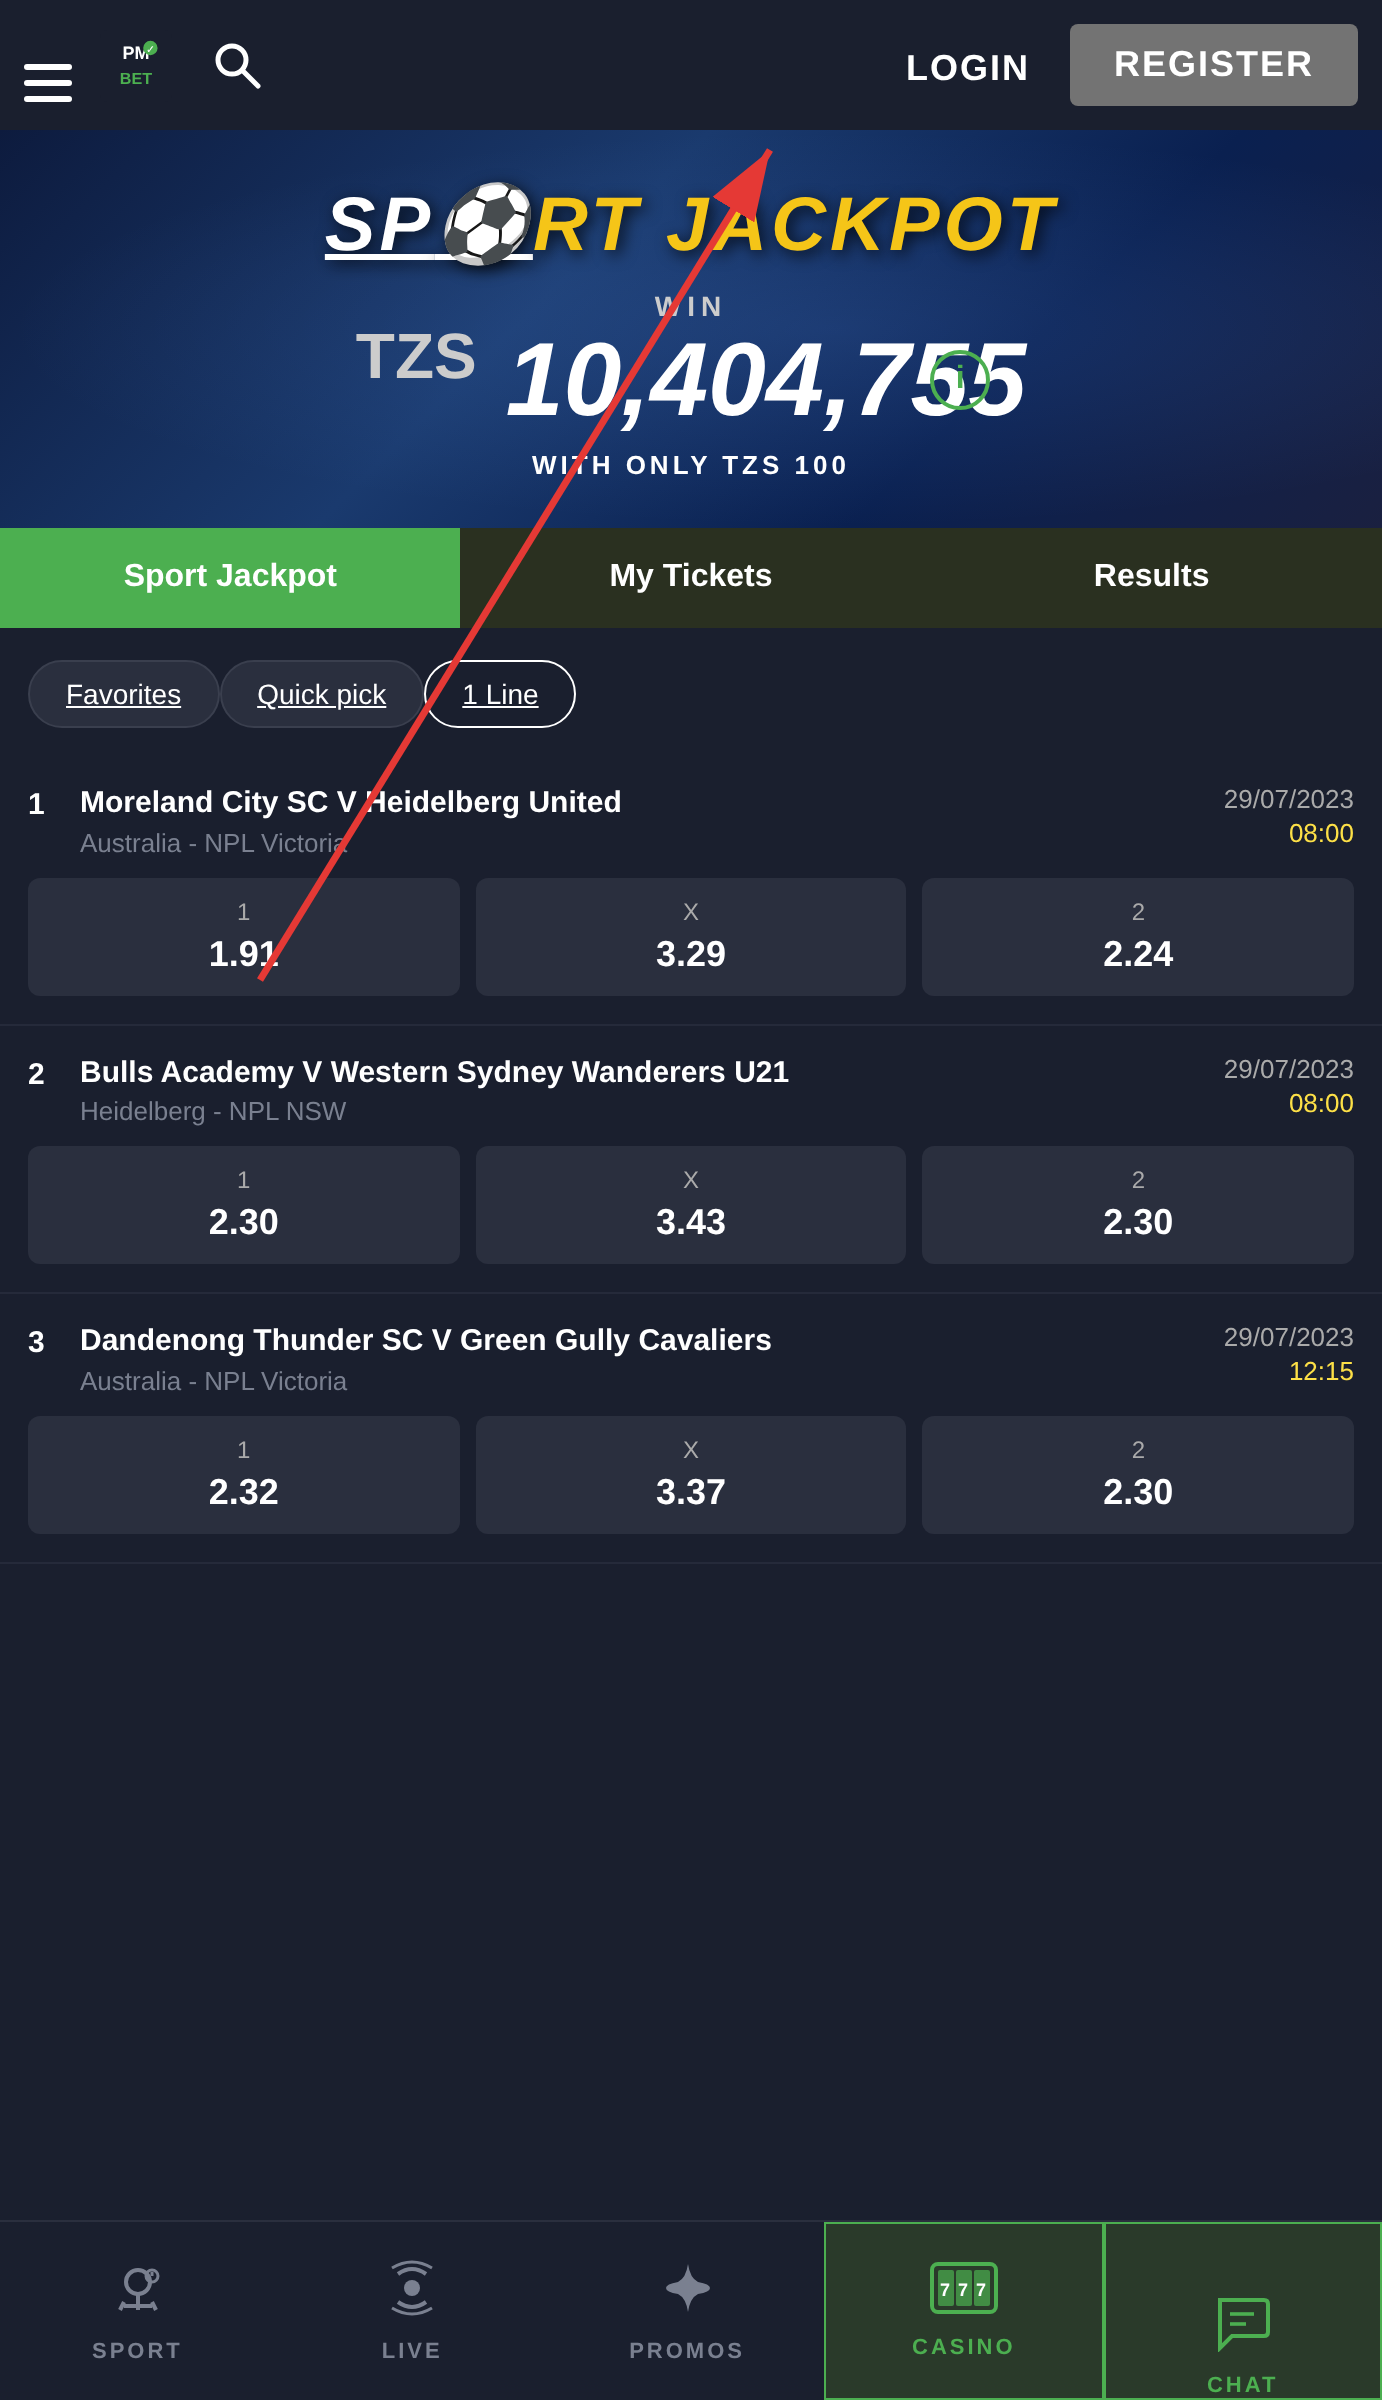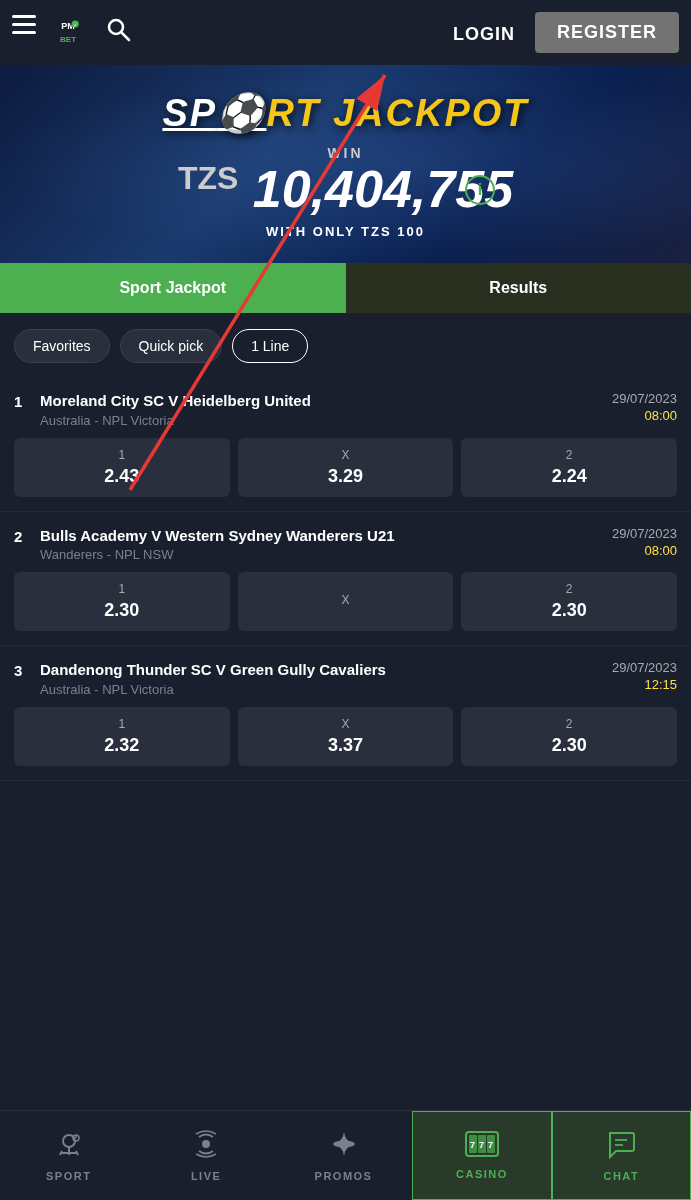--- a/index.html
+++ b/index.html
@@ -17,21 +17,21 @@
     .header {
       display: flex;
       align-items: center;
       background: #1a1f2e;
       padding: 0 12px;
       height: 65px;
       position: relative;
     }
     .header-left {
       display: flex;
-      align-items: flex-start;
+      align-items: flex-end;
       gap: 14px;
     }
     .hamburger {
       display: flex;
       flex-direction: column;
       gap: 5px;
       cursor: pointer;
     }
     .hamburger span {
       display: block;
@@ -180,23 +180,23 @@
       border: none;
     }
     .tab.active {
       background: #4caf50;
       color: #fff;
     }
 
     
     .filter-row {
       display: flex;
-      gap: 10px;
       padding: 14px 14px;
       background: #1a1f2e;
+      text-decoration: underline;
     }
     .filter-btn {
       background: #2a2f3e;
       color: #fff;
       border: 1px solid #3a3f4e;
       border-radius: 20px;
       padding: 8px 18px;
       font-size: 14px;
       cursor: pointer;
     }
@@ -307,20 +307,21 @@
       font-weight: 600;
       letter-spacing: 1px;
     }
     .nav-item.casino {
       background: #2a3a2a;
       border: 1px solid #4caf50;
     }
     .nav-item.chat {
       background: #2a3a2a;
       border: 1px solid #4caf50;
+      justify-content: flex-end;
     }
     .nav-item .nav-icon {
       font-size: 26px;
     }
     .nav-item .nav-label {
       font-size: 11px;
       font-weight: 700;
       letter-spacing: 1.5px;
     }
 
@@ -385,20 +386,21 @@
         <span class="banner-currency">TZS</span>
         <span>10,404,755</span>
       </div>
       <div class="banner-info-icon">i</div>
     </div>
     <div class="banner-subtitle">WITH ONLY TZS 100</div>
   </div>
 
   <div class="tabs">
     <button class="tab active">Sport Jackpot</button>
+    <button class="tab">My Tickets</button>
     <button class="tab">Results</button>
   </div>
 
   <div class="filter-row">
     <button class="filter-btn">Favorites</button>
     <button class="filter-btn">Quick pick</button>
     <button class="filter-btn outline">1 Line</button>
   </div>
 
   <div class="matches">
@@ -413,54 +415,55 @@
           </div>
         </div>
         <div class="match-datetime">
           <div>29/07/2023</div>
           <div class="match-time">08:00</div>
         </div>
       </div>
       <div class="odds-row">
         <button class="odd-btn">
           <div class="odd-label">1</div>
-          <div class="odd-value">2.43</div>
+          <div class="odd-value">1.91</div>
         </button>
         <button class="odd-btn">
           <div class="odd-label">X</div>
           <div class="odd-value">3.29</div>
         </button>
         <button class="odd-btn">
           <div class="odd-label">2</div>
           <div class="odd-value">2.24</div>
         </button>
       </div>
     </div>
 
     <div class="match-card">
       <div class="match-header">
         <div class="match-num-name">
           <span class="match-num">2</span>
           <div>
             <div class="match-name">Bulls Academy V Western Sydney Wanderers U21</div>
-            <div class="match-league">Wanderers - NPL NSW</div>
+            <div class="match-league">Heidelberg - NPL NSW</div>
           </div>
         </div>
         <div class="match-datetime">
           <div>29/07/2023</div>
           <div class="match-time">08:00</div>
         </div>
       </div>
       <div class="odds-row">
         <button class="odd-btn">
           <div class="odd-label">1</div>
           <div class="odd-value">2.30</div>
         </button>
         <button class="odd-btn">
           <div class="odd-label">X</div>
+          <div class="odd-value">3.43</div>
         </button>
         <button class="odd-btn">
           <div class="odd-label">2</div>
           <div class="odd-value">2.30</div>
         </button>
       </div>
     </div>
 
     <div class="match-card">
       <div class="match-header">

